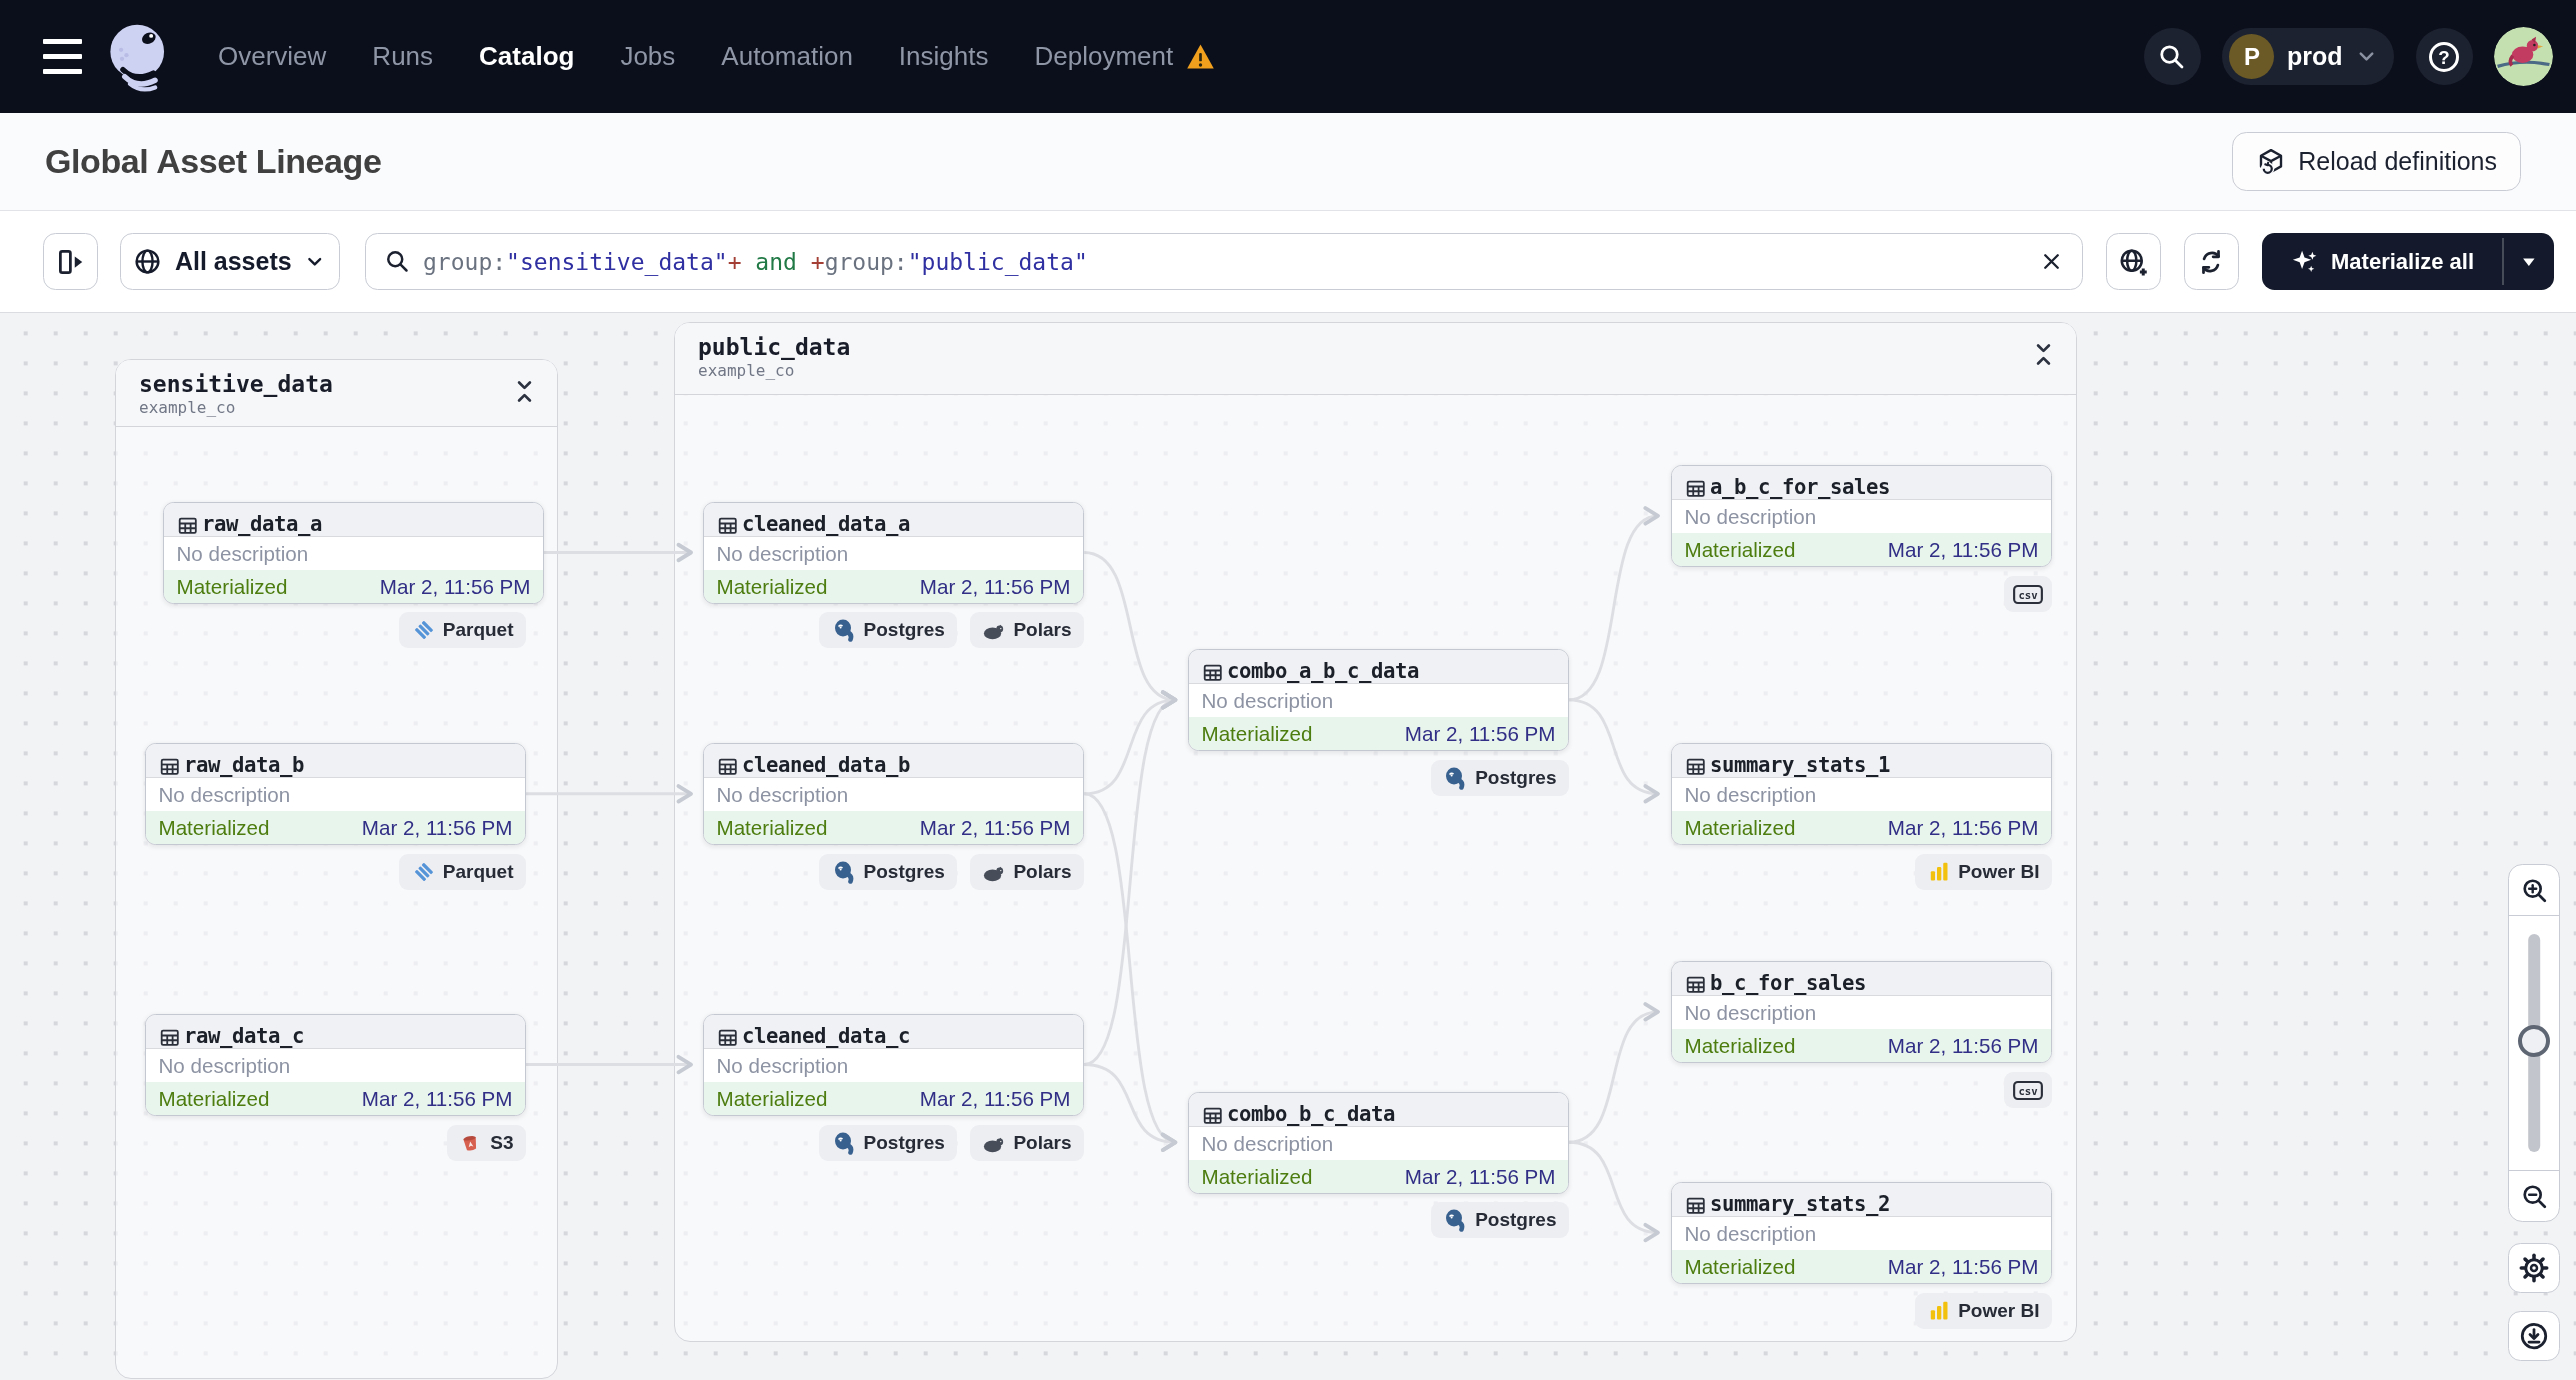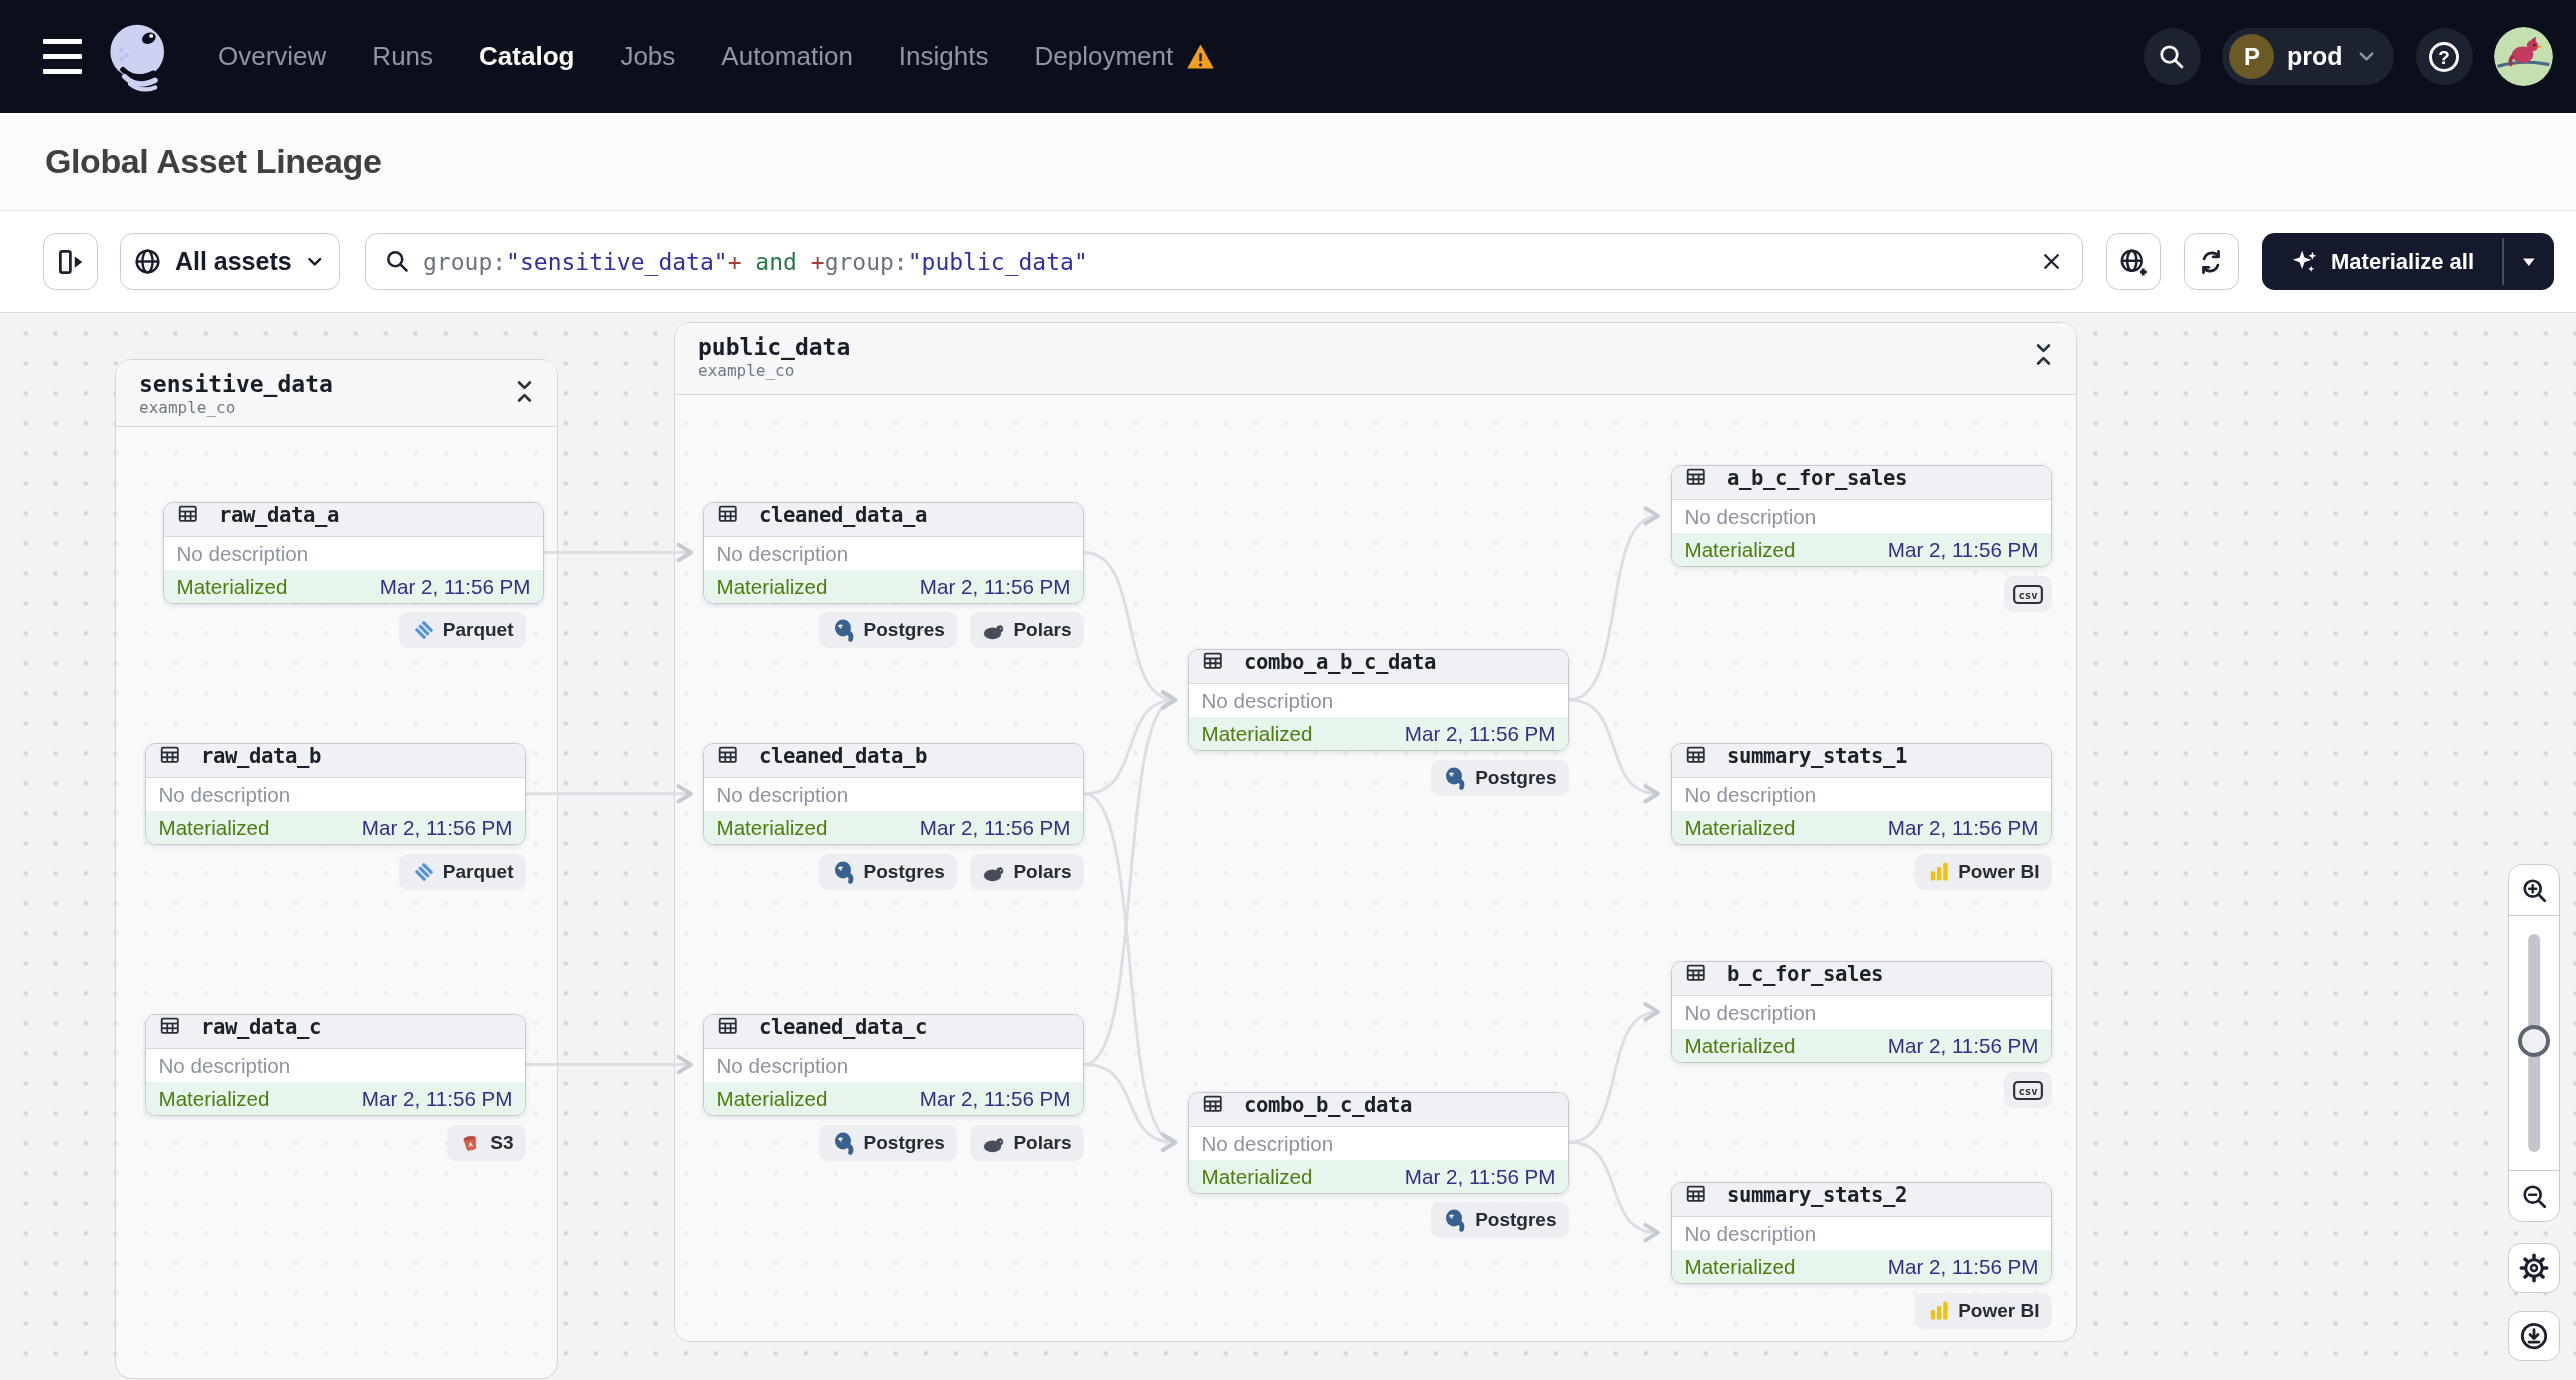--- a/index.html
+++ b/index.html
@@ -57,21 +57,21 @@
   .group-header { border-bottom:1.8px solid #d3d5db; background:#f6f7f9; border-radius:14.3px 14.3px 0 0;
                   display:flex; align-items:flex-start; padding:10.7px 21.5px 0 23px; }
   .group-title { font-family:"DejaVu Sans Mono", monospace; font-weight:700; font-size:23px; color:#191d29; }
   .group-sub { font-family:"DejaVu Sans Mono", monospace; font-size:16px; color:#717786; margin-top:1.8px; }
   .collapse { margin-left:auto; margin-top:7.2px; cursor:pointer; }
 
   .edges { position:absolute; left:0; top:0; }
 
   .node { position:absolute; width:381px; height:102px; background:#fff; border:1.8px solid #c4c8d1; border-radius:10.7px;
           box-shadow:0 1.8px 5.4px rgba(20,24,40,0.09); cursor:pointer; overflow:hidden; }
-  .node-h { height:34px; background:#eff1f4; border-bottom:0.9px solid #d8dade; display:flex; align-items:flex-start; gap:21px; padding:0 12.5px; }
+  .node-h { height:34px; background:#eff1f4; border-bottom:0.9px solid #d8dade; display:flex; align-items:flex-end; gap:4px; padding:0 12.5px; }
   .node-name { font-family:"DejaVu Sans Mono", monospace; font-weight:700; font-size:20.6px; color:#1b2029; letter-spacing:-0.4px; }
   .node-d { height:33px; display:flex; align-items:center; padding:0 12.5px; font-size:20.6px; color:#8d93a3; }
   .node-s { height:33px; background:#e7f5ec; display:flex; align-items:center; justify-content:space-between; padding:0 12.5px; font-size:20.6px; }
   .st { color:#4d7c0f; } .ts { color:#312f86; cursor:pointer; }
 
   .badges { position:absolute; width:381px; display:flex; justify-content:flex-end; gap:12.5px; }
   .badge { height:36px; background:#edeef2; border-radius:9px; display:flex; align-items:center; gap:8px;
            padding:0 12.5px; font-size:19px; font-weight:700; color:#262b36; cursor:pointer; }
   .badge.icon-only { padding:0 8px;justify-content:center; }
 
@@ -167,20 +167,30 @@
         <path d="M24.4 10.2 L27.5 10.8 L24.6 12 Z" fill="#e3a23c"></path>
         <circle cx="22.6" cy="10" r="0.7" fill="#222"></circle>
         <path d="M10.5 16 Q8 19.5 10 21.5" stroke="#a82c4e" stroke-width="2" fill="none"></path>
       </svg>
     </div>
   </div>
 </div>
 
 <div class="pagehead">
   <div class="pagetitle">Global Asset Lineage</div>
+  <div class="reload-btn">
+    <svg width="30" height="30" viewBox="0 0 24 24">
+      <path d="M12 2.5 L20 7 V15.5 L12 20 L4 15.5 V7 Z" stroke="#1c2130" stroke-width="1.9" fill="none" stroke-linejoin="round"></path>
+      <path d="M4 7 L12 11.3 L20 7 M12 11.3 V20" stroke="#1c2130" stroke-width="1.9" fill="none" stroke-linejoin="round"></path>
+      <circle cx="9.2" cy="17.4" r="5.4" fill="#fafbfd"></circle>
+      <path d="M6.2 17.4 a3.2 3.2 0 1 0 3.2 -3.2" stroke="#1c2130" stroke-width="1.8" fill="none"></path>
+      <path d="M9.8 11.9 L9.3 14.6 L6.8 13.6" stroke="#1c2130" stroke-width="1.6" fill="none" stroke-linejoin="round"></path>
+    </svg>
+    <span>Reload definitions</span>
+  </div>
 </div>
 
 <div class="toolbar">
   <div class="tb-btn sq">
     <svg width="30" height="30" viewBox="0 0 24 24">
       <rect x="3.5" y="3.5" width="8" height="17" rx="1.5" stroke="#1c2130" stroke-width="2.2" fill="none"></rect>
       <path d="M15 7.5 L21 12 L15 16.5 Z" fill="#1c2130"></path>
     </svg>
   </div>
   <div class="tb-btn filter-btn">

